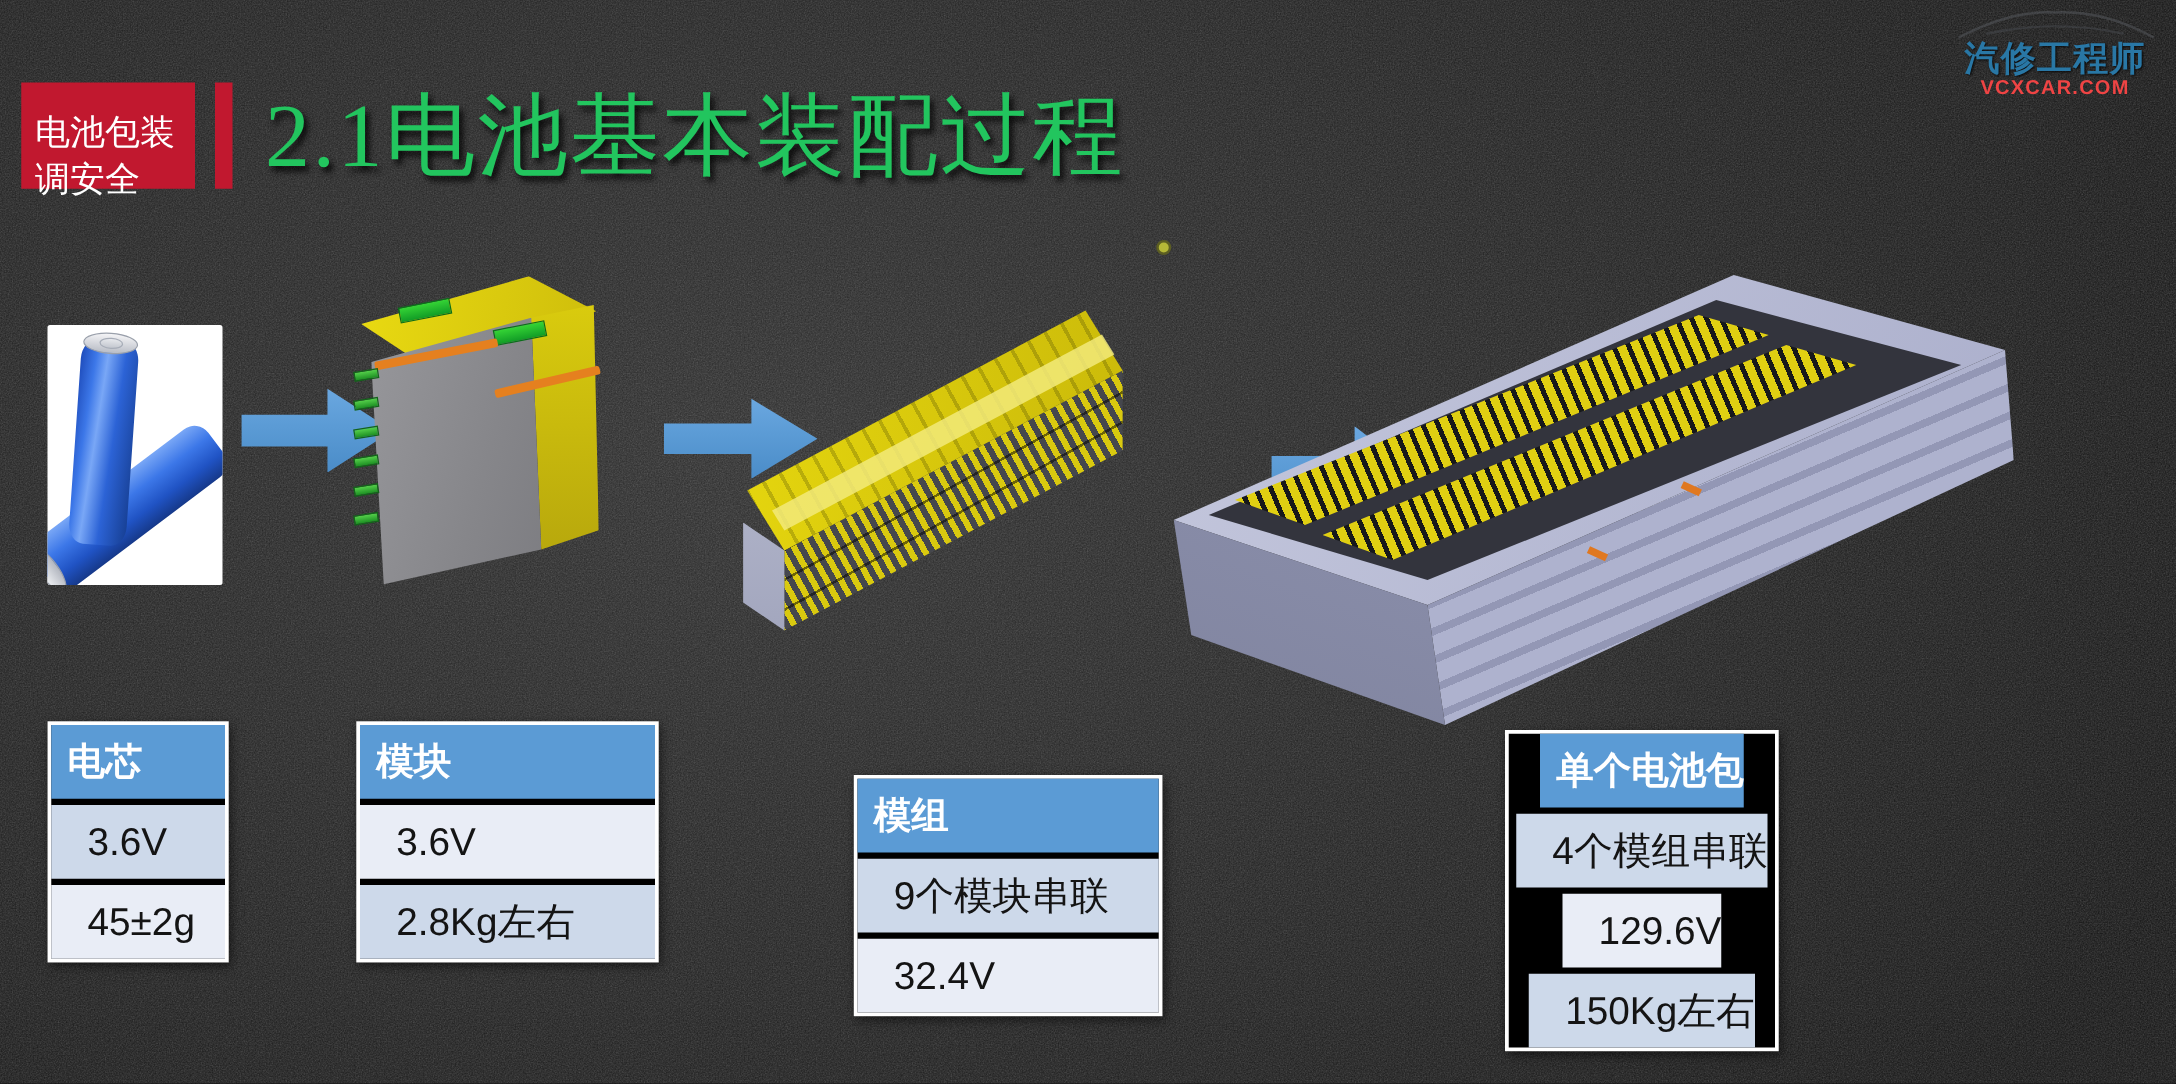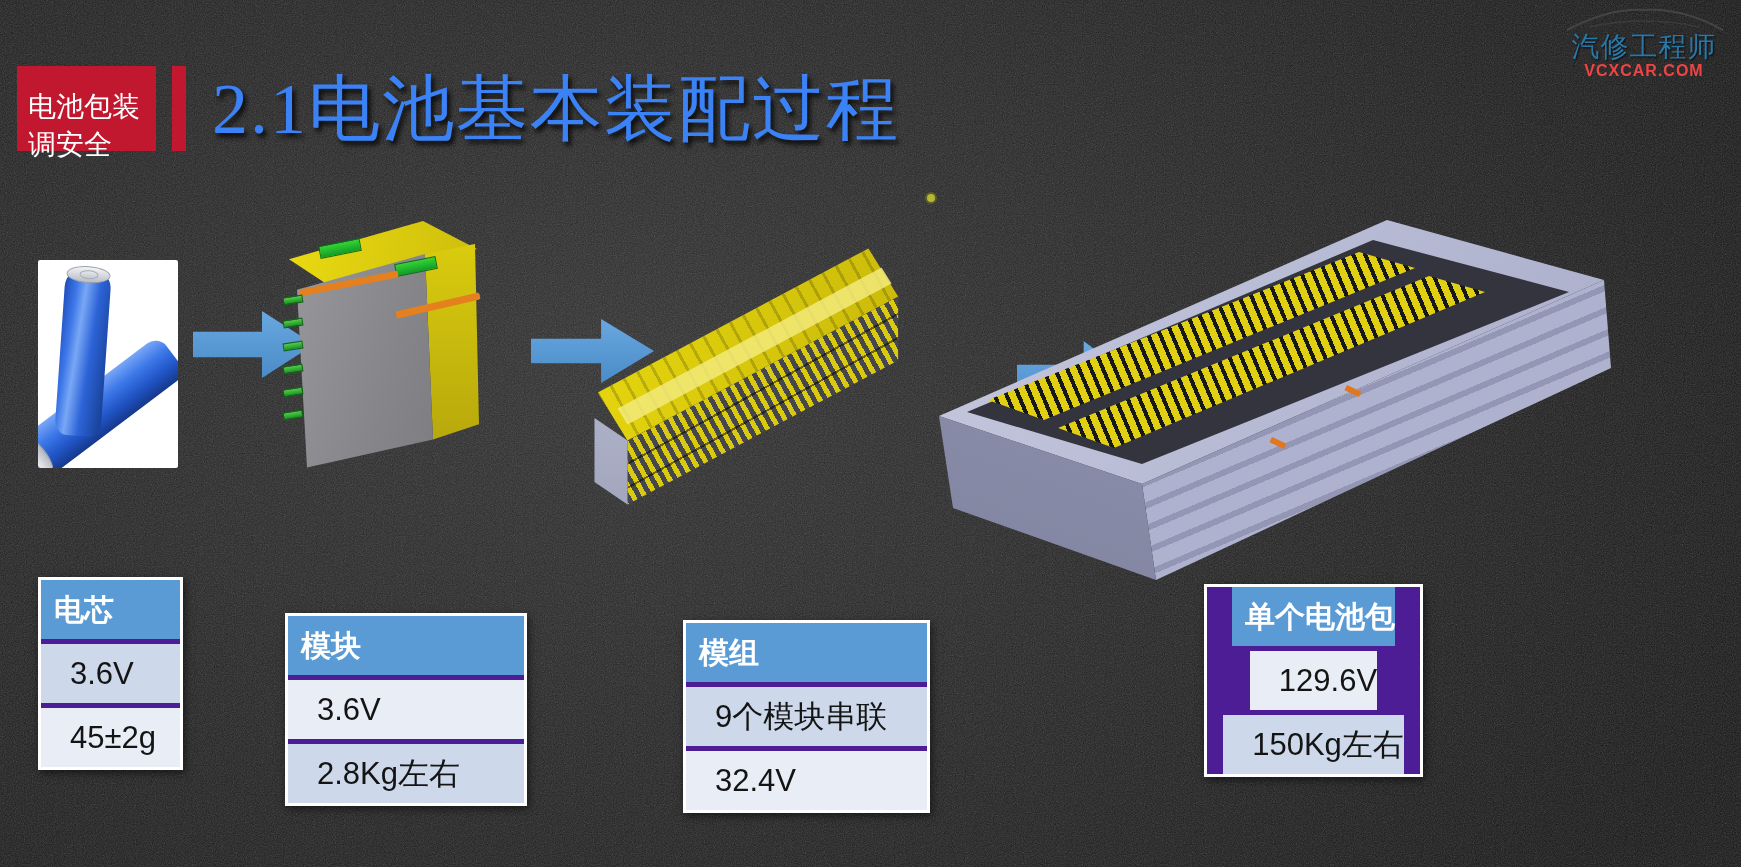--- a/index.html
+++ b/index.html
@@ -8,25 +8,25 @@
   .bg-grad{position:absolute;inset:0;
            background:radial-gradient(1250px 760px at 36% 42%, #2e2e2e 0%, #232323 45%, #141414 100%);}
   .noise{position:absolute;inset:0;opacity:.28;pointer-events:none;}
 
   
   .badge{position:absolute;left:17px;top:66px;width:139px;height:85px;box-sizing:border-box;
          background:#c1182f;color:#fff;padding:22px 0 0 11px;
          font-family:"Liberation Serif","DejaVu Serif",serif;font-size:28px;line-height:38px;}
   .accent-bar{position:absolute;left:172px;top:66px;width:14px;height:85px;background:#c1182f;}
   .title{position:absolute;left:212px;top:55px;height:108px;line-height:108px;white-space:nowrap;
-         color:#3b82f6;font-family:"Liberation Serif","DejaVu Serif",serif;font-size:72px;letter-spacing:2px;
+         color:#22c55e;font-family:"Liberation Serif","DejaVu Serif",serif;font-size:72px;letter-spacing:2px;
          text-shadow:3px 4px 5px rgba(0,0,0,.85);}
   .logo{position:absolute;left:1552px;top:6px;width:184px;text-align:center;}
   .logo svg{display:block;margin:0 auto;opacity:.55;}
-  .logo-brand{font-size:28px;font-weight:normal;letter-spacing:1px;color:#2977a5;line-height:30px;
+  .logo-brand{font-size:28px;font-weight:bold;letter-spacing:1px;color:#2977a5;line-height:30px;
               text-shadow:1px 1px 2px rgba(0,0,0,.8);}
   .logo-site{font-size:16px;font-weight:bold;letter-spacing:1px;color:#ef4444;line-height:18px;}
 
   
   .arrow{position:absolute;background:linear-gradient(180deg,#6aa7e0 0%,#5b9bd5 45%,#4a8cc8 100%);
          clip-path:polygon(0 31%,57% 31%,57% 0,100% 50%,57% 100%,57% 69%,0 69%);}
   .arrow1{left:193px;top:311px;width:121px;height:67px;}
   .arrow2{left:531px;top:319px;width:123px;height:64px;}
   .arrow3{left:1017px;top:341px;width:117px;height:77px;}
 
@@ -93,29 +93,29 @@
          background:repeating-linear-gradient(157deg,#aeb2ce 0 15px,#9397b5 15px 21px);}
   .p-wall-left{clip-path:polygon(2% 56%,31% 73%,33% 97%,4% 79%);
          background:linear-gradient(200deg,#989cba,#80849f);}
   .p-orange{position:absolute;width:16px;height:6px;background:#e07820;transform:rotate(25deg);}
   .p-orange.c1{left:345px;top:248px;}
   .p-orange.c2{left:420px;top:196px;}
   .p-valve{position:absolute;left:270px;top:252px;width:12px;height:12px;border-radius:50%;
          background:#b5b837;border:2px solid #5c5e22;box-sizing:border-box;}
 
   
-  .ptable{position:absolute;background:#4c1d95;border:3px solid #fff;box-sizing:border-box;
+  .ptable{position:absolute;background:#000000;border:3px solid #fff;box-sizing:border-box;
           display:flex;flex-direction:column;gap:5px;box-shadow:2px 3px 8px rgba(0,0,0,.55);}
   .thead{background:#5b9bd5;color:#fff;font-weight:bold;font-size:30px;line-height:59px;
          padding-left:13px;white-space:nowrap;}
   .trow{font-size:31px;line-height:59px;padding-left:29px;color:#141414;white-space:nowrap;}
   .trow.dark{background:#cdd9ea;}
   .trow.light{background:#e9edf6;}
   .t1{left:38px;top:577px;width:145px;}
-  .t2{left:285px;top:577px;width:242px;margin-top:36px;}
+  .t2{left:285px;top:577px;width:242px;}
   .t3{left:683px;top:620px;width:247px;}
   .t4{left:1204px;top:584px;width:219px;align-items:center;}
 </style>
 </head>
 <body>
 
 <div class="slide">
   <div class="bg-grad"></div>
   <svg class="noise" width="1741" height="867">
     <filter id="grain">
@@ -206,16 +206,17 @@
   </div>
 
   <div class="ptable t3">
     <div class="thead">模组</div>
     <div class="trow dark">9个模块串联</div>
     <div class="trow light">32.4V</div>
   </div>
 
   <div class="ptable t4">
     <div class="thead">单个电池包</div>
+    <div class="trow dark">4个模组串联</div>
     <div class="trow light">129.6V</div>
     <div class="trow dark">150Kg左右</div>
   </div>
 </div>
 
 </body></html>

